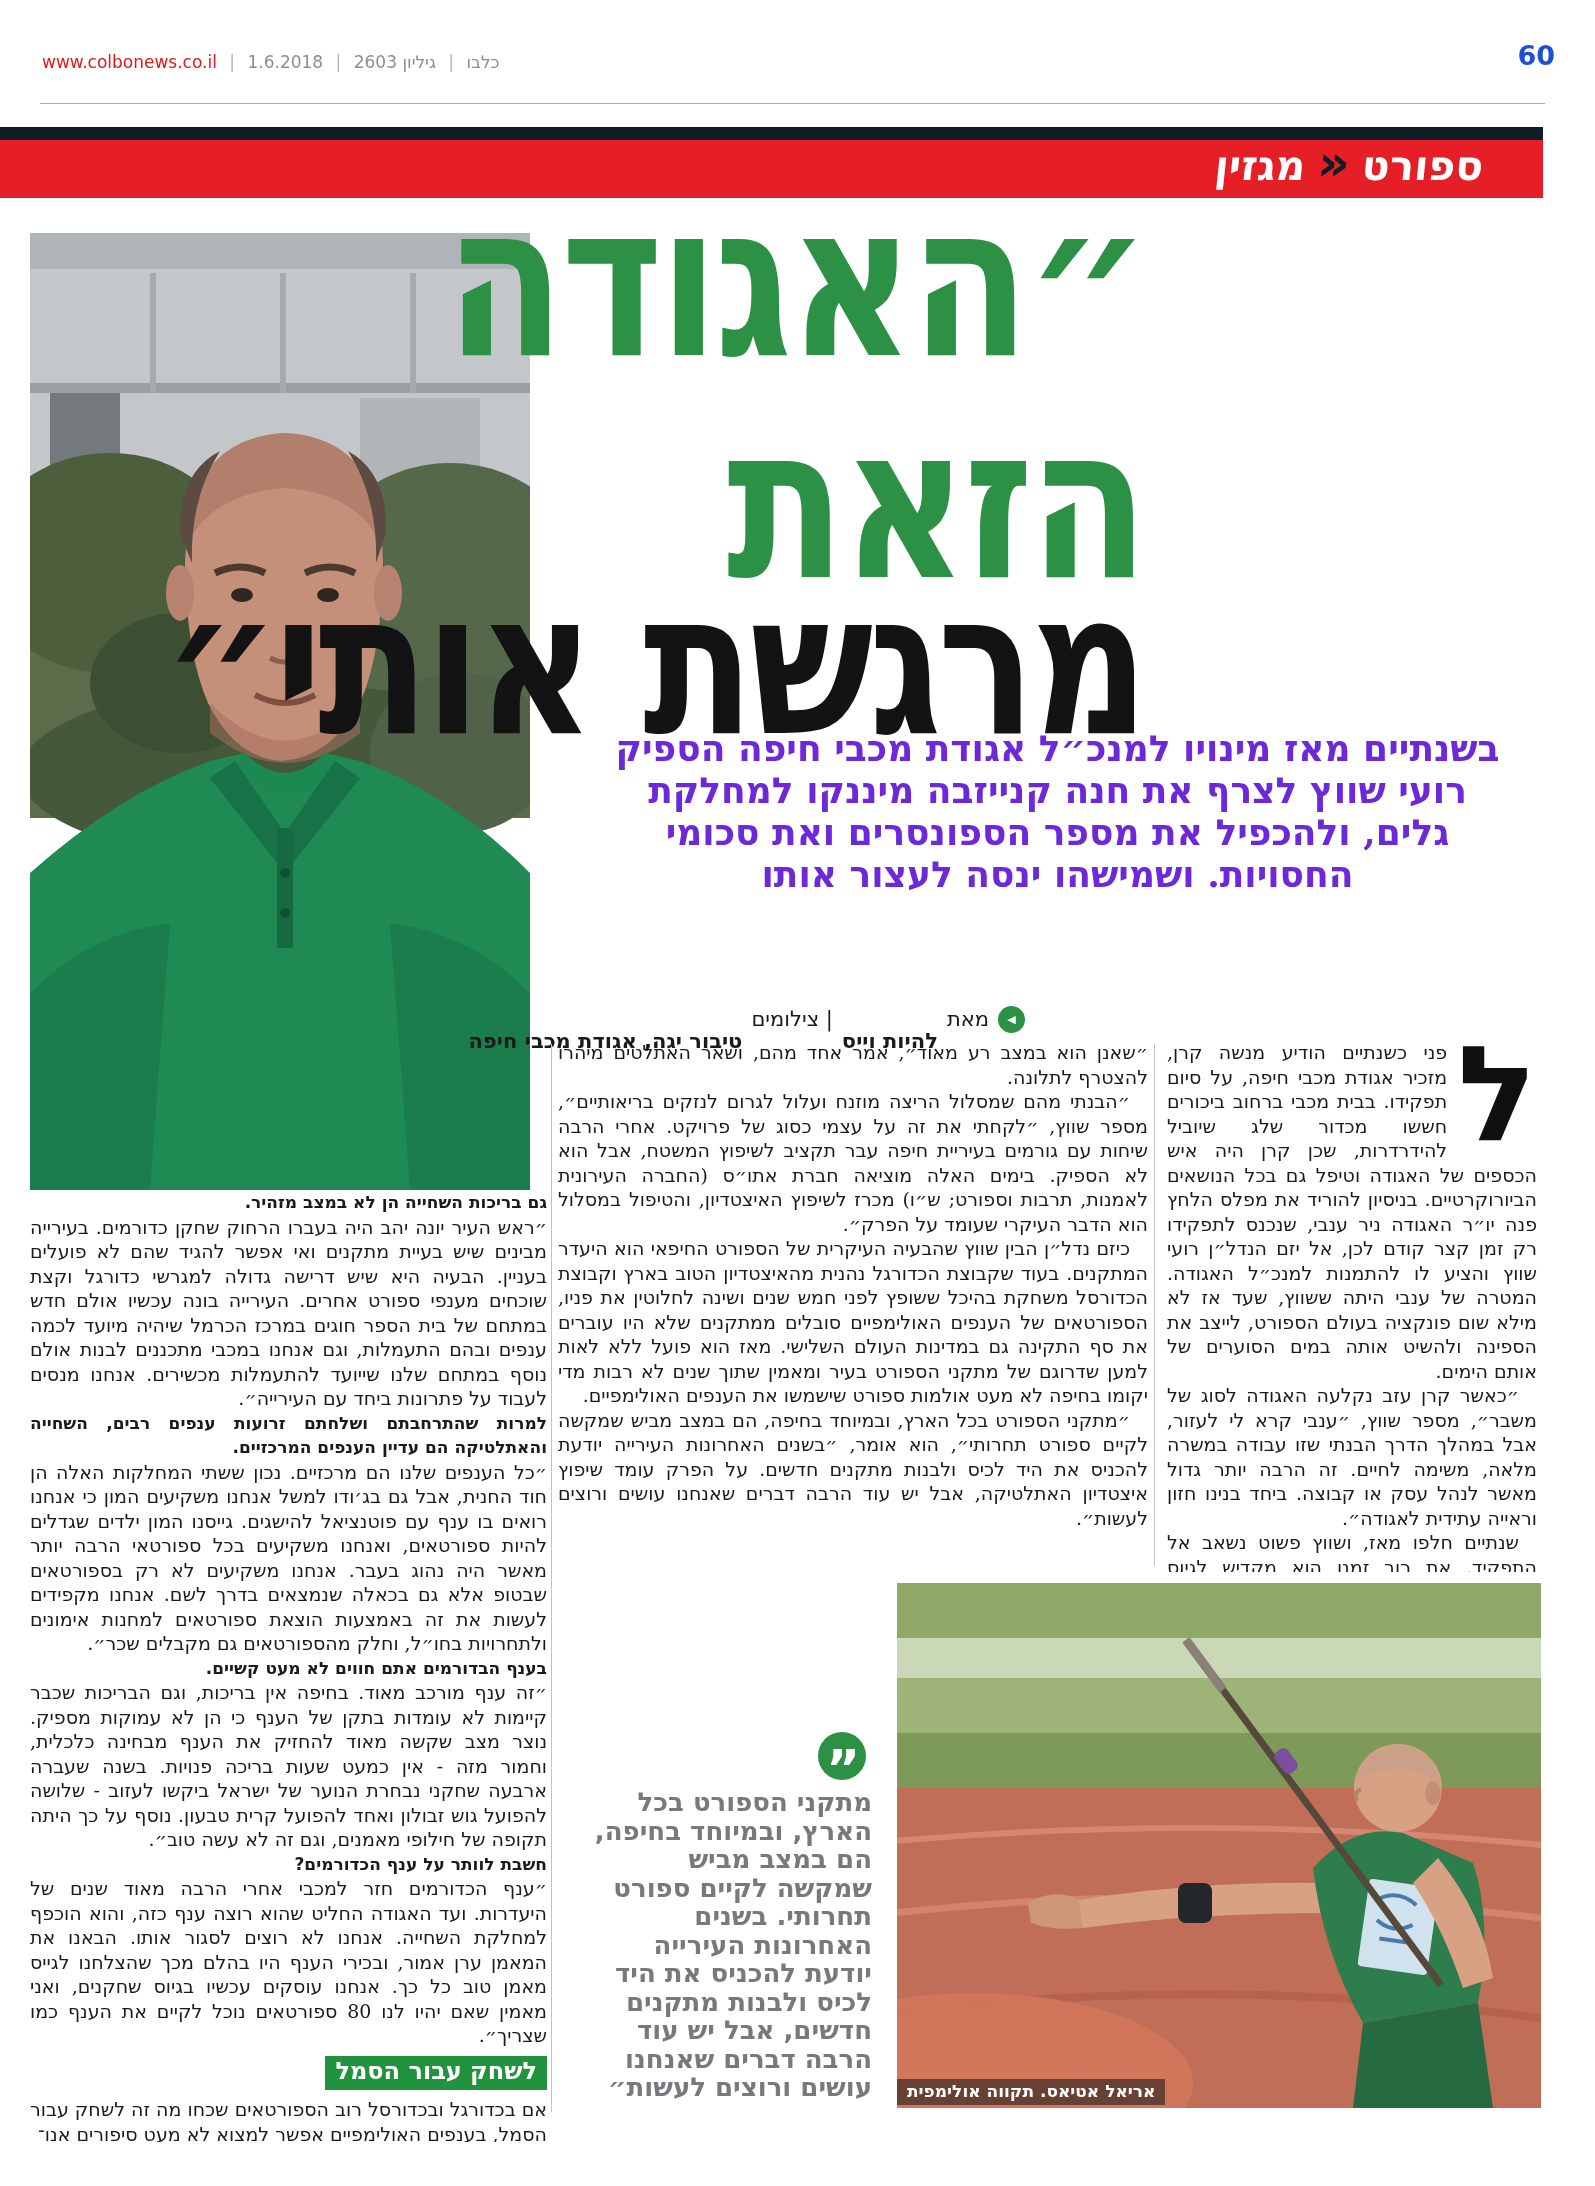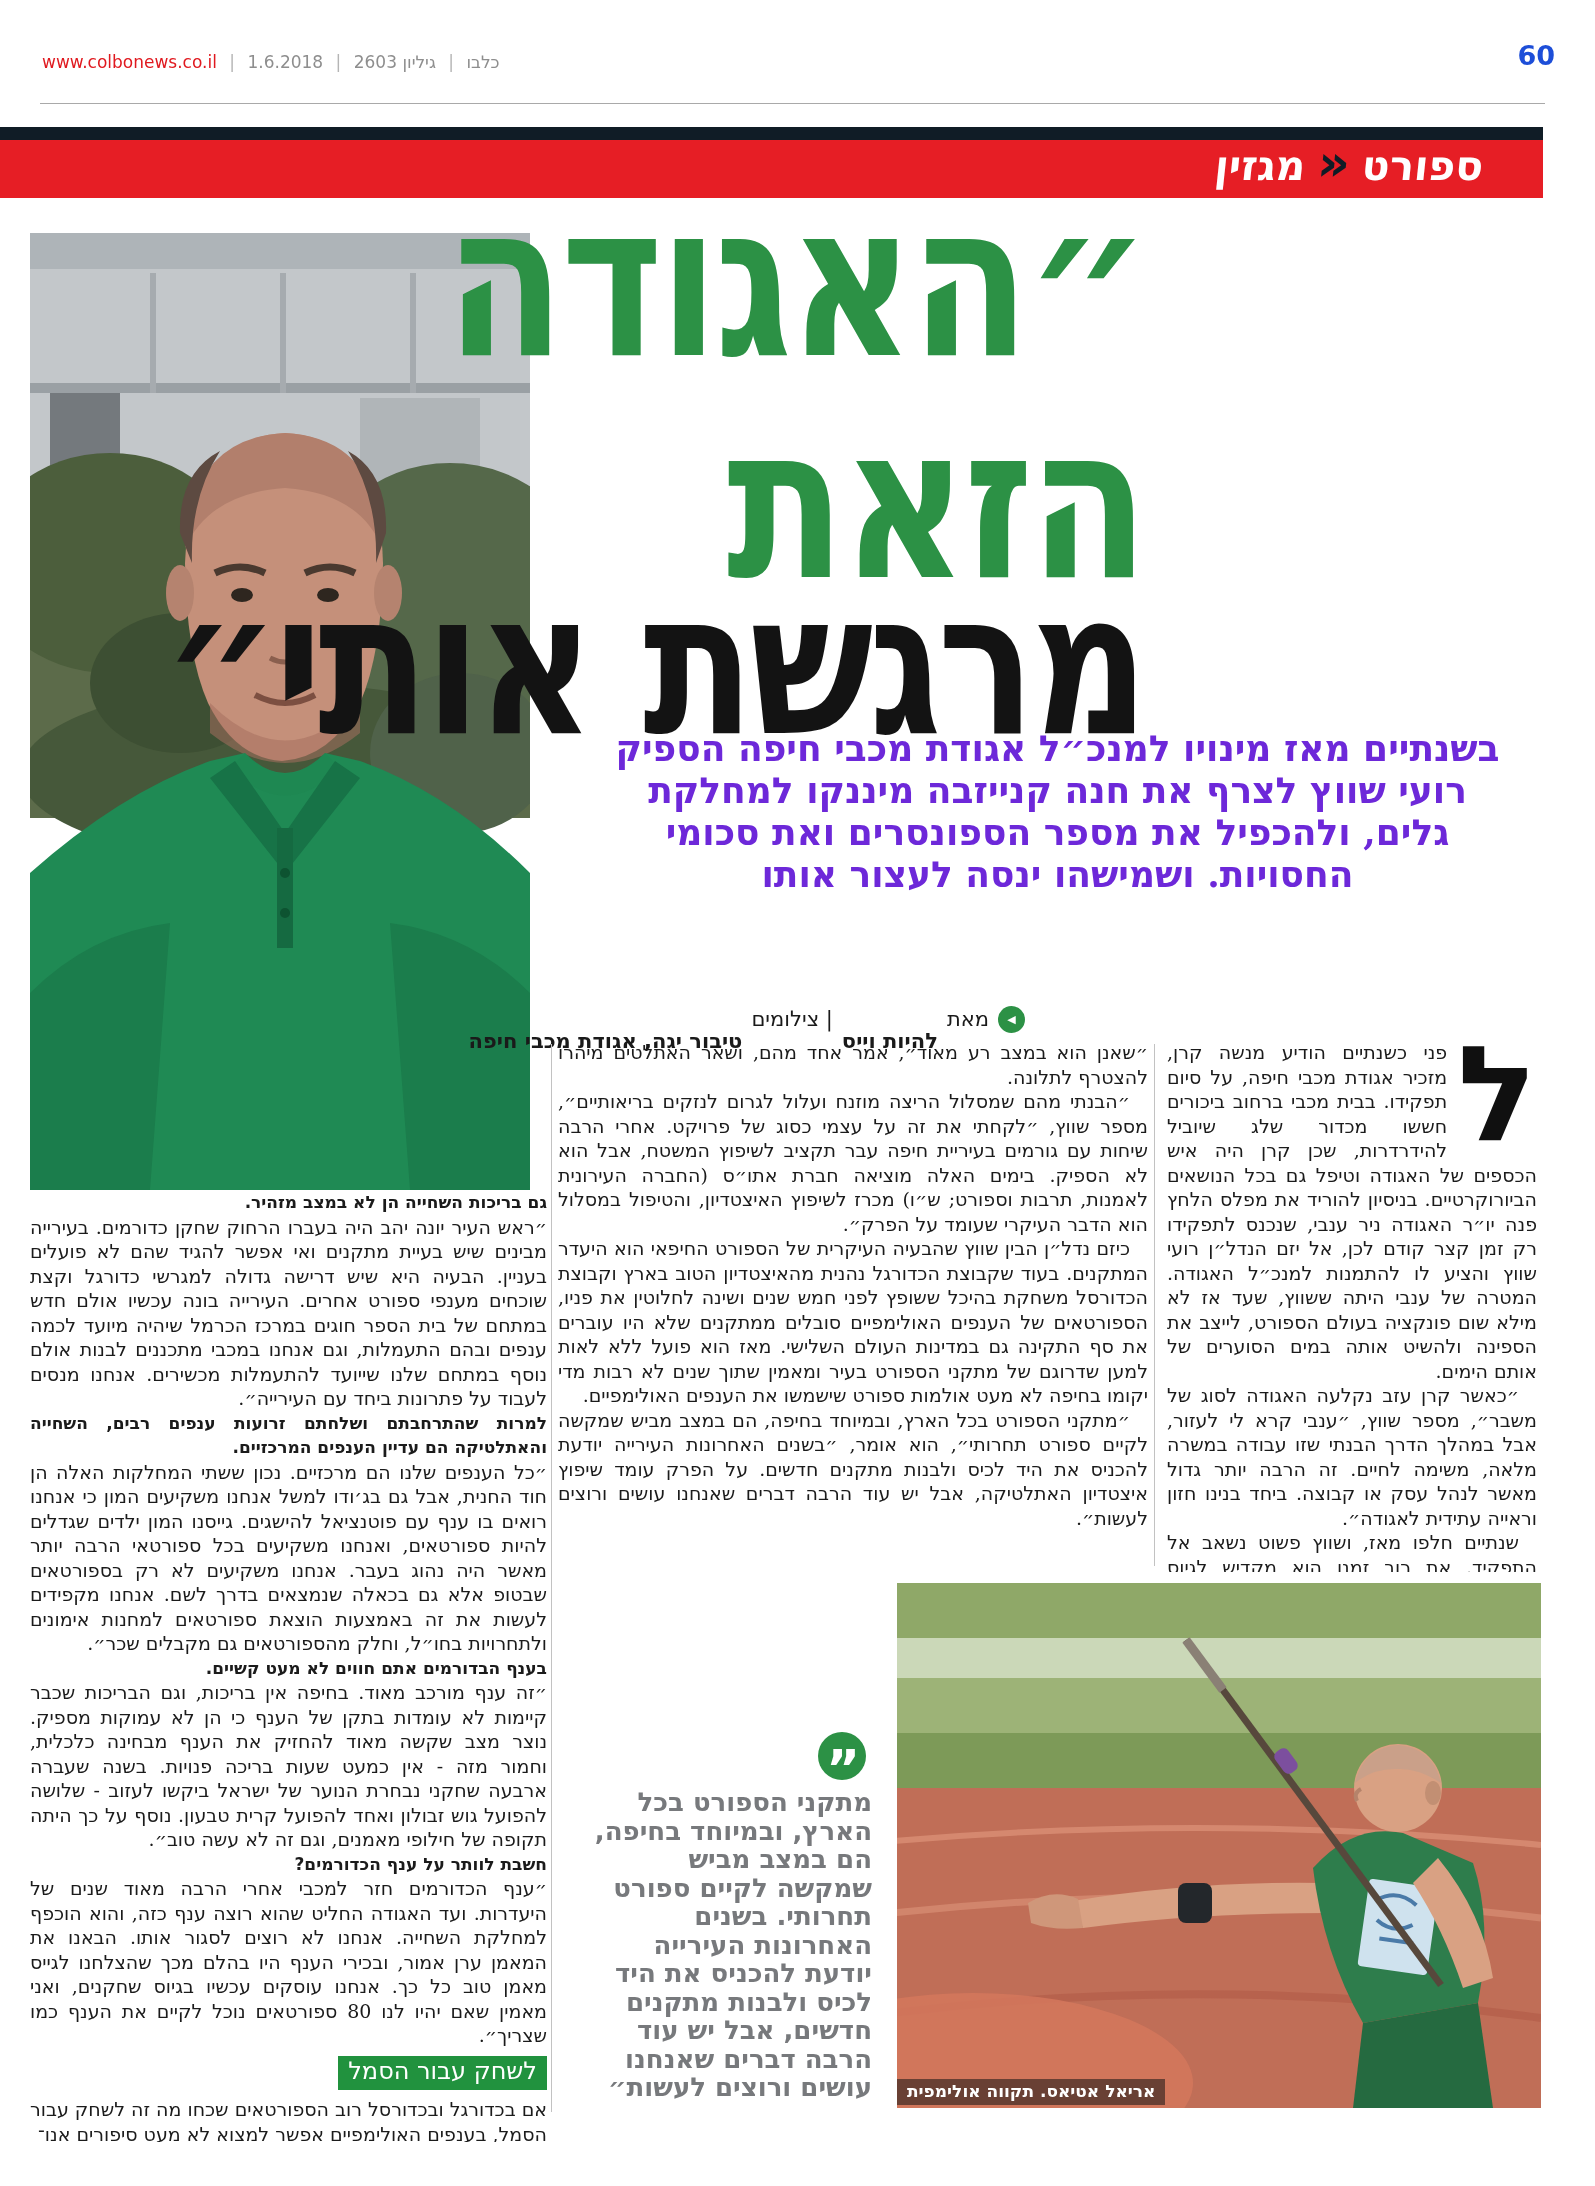--- a/index.html
+++ b/index.html
@@ -48,21 +48,21 @@
        line-height:24.5px;text-align:justify;color:#1b1b1b;overflow:hidden;}
   .col p{margin:0;}
   .col p.indent{text-indent:18px;}
   .col-a{left:1167px;top:1040px;width:370px;height:532px;}
   .col-b{left:558px;top:1040px;width:590px;height:536px;}
   .col-c{left:30px;top:1190px;width:517px;height:952px;}
   .dropcap{float:right;font-family:"DejaVu Sans",sans-serif;font-weight:800;color:#101010;
            font-size:132px;line-height:96px;padding:6px 0 0 10px;}
   .qhead{font-weight:bold;font-family:"DejaVu Sans","DejaVu Serif",sans-serif;font-size:17px;}
   .inline-head{display:block;width:-moz-fit-content;width:fit-content;background:#21923e;color:#fff;
-               font-family:"DejaVu Sans",sans-serif;font-weight:normal;font-size:24px;
+               font-family:"DejaVu Sans",sans-serif;font-weight:bold;font-size:24px;
                padding:1px 10px 5px;margin:8px 0 7px;line-height:1.2;}
   
   .pq-circle{position:absolute;left:818px;top:1732px;width:48px;height:48px;border-radius:50%;
              background:#2c9145;color:#fff;display:flex;align-items:center;justify-content:center;}
   .pq-circle span{font-size:52px;font-weight:bold;line-height:0;margin-top:26px;letter-spacing:-2px;}
   .pullquote{position:absolute;left:590px;top:1788px;width:282px;text-align:right;
              font-family:"DejaVu Sans",sans-serif;font-weight:bold;color:#77797c;
              font-size:26px;line-height:28.5px;}
 </style>
 </head>

